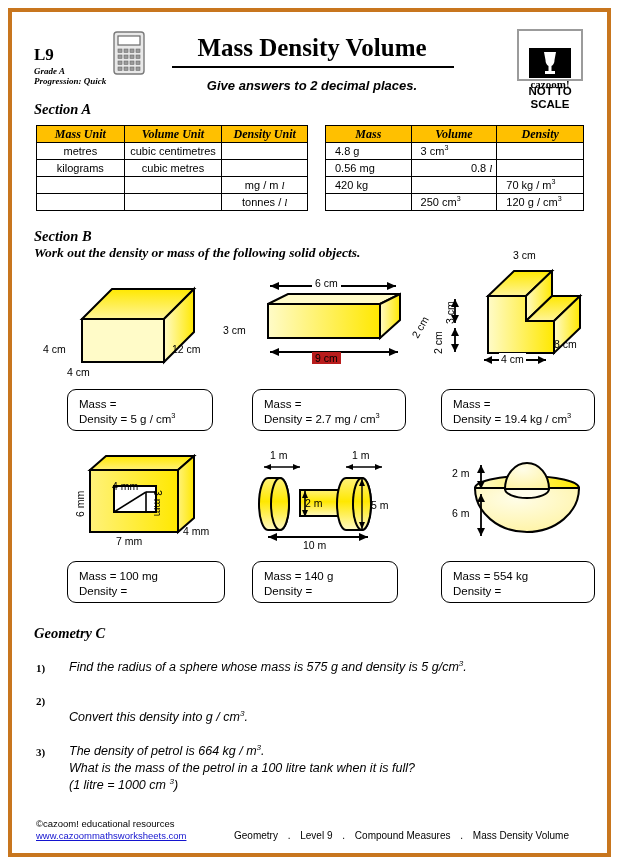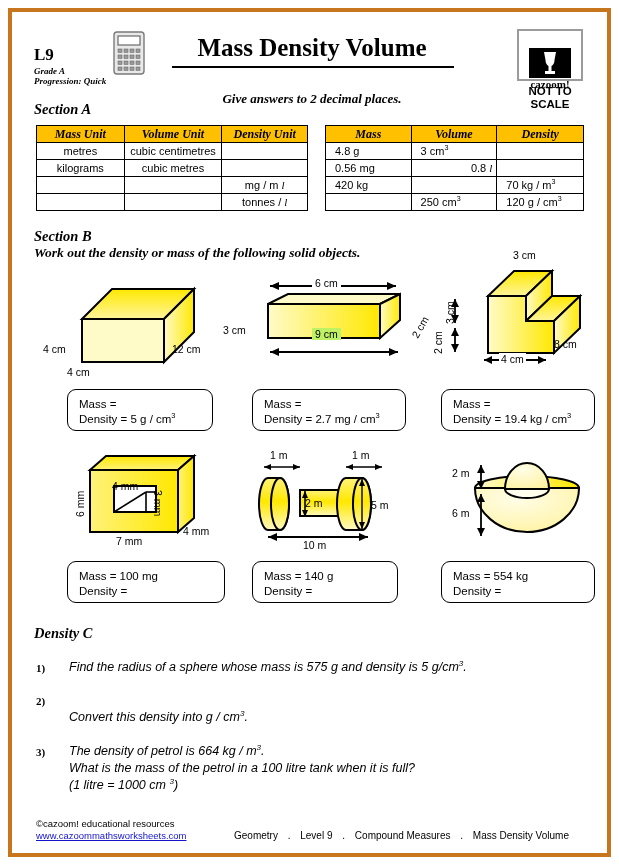--- a/index.html
+++ b/index.html
@@ -26,22 +26,22 @@
 
   .calc { position:absolute; left:101px; top:19px; width:32px; height:44px; }
 
   .title {
     position:absolute; left:150px; top:22px; width:300px; text-align:center;
     font-family:"Liberation Serif", serif; font-weight:bold; font-size:25px;
     letter-spacing:0px; color:#000;
   }
   .title-underline { position:absolute; left:160px; top:54px; width:282px; height:2px; background:#000; }
   .subtitle {
-    position:absolute; left:130px; top:79px; width:340px; text-align:center;
-    font-family:Liberation Serif, serif; font-style:italic; font-weight:bold; font-size:13px;
+    position:absolute; left:130px; top:66px; width:340px; text-align:center;
+    font-family:Liberation Sans, sans-serif; font-style:italic; font-weight:bold; font-size:13px;
   }
 
   .logo-box {
     position:absolute; left:505px; top:17px; width:66px; height:52px;
     border:2px solid #9b9b9b; background:#fff;
     display:flex; align-items:center; justify-content:center;
   }
   .logo-inner { width:56px; height:44px; position:relative;margin-top:30px; }
   .logo-black { position:absolute; left:7px; top:0px; width:42px; height:30px; background:#000; }
   .logo-vase { position:absolute; left:20px; top:3px; width:16px; height:24px; }
@@ -256,21 +256,21 @@
     <polygon points="22,12 31,8 31,16" fill="#000"></polygon>
         <polygon points="148,12 139,8 139,16" fill="#000"></polygon>
   </svg>
   <svg style="position:absolute;left:236px;top:330px" width="170" height="20">
     <line x1="22" y1="10" x2="150" y2="10" stroke="#000" stroke-width="1.8"></line>
     <polygon points="22,10 31,6 31,14" fill="#000"></polygon>
         <polygon points="150,10 141,6 141,14" fill="#000"></polygon>
   </svg>
   <div class="lbl" style="left:300px;top:265px;background:#fff;padding:0 3px">6 cm</div>
   <div class="lbl" style="left:211px;top:312px">3 cm</div>
-  <div class="lbl" style="left:300px;top:316px;background:#bef264;padding:0 3px">9 cm</div>
+  <div class="lbl" style="left:300px;top:340px;background:#b91c1c;padding:0 3px">9 cm</div>
   <div class="lbl lbl-v" style="left:397px;top:322px;transform:rotate(-60deg)">2 cm</div>
 
   <svg style="position:absolute;left:450px;top:254px" width="125" height="98" viewBox="0 0 125 98">
     <defs>
       <linearGradient id="g4" x1="0" y1="0" x2="1" y2="0">
         <stop offset="0%" stop-color="#FFFBC8"></stop>
             <stop offset="100%" stop-color="#FFE800"></stop>
       </linearGradient>
       <linearGradient id="g5" x1="0" y1="1" x2="0" y2="0">
         <stop offset="0%" stop-color="#FFF59A"></stop>
@@ -421,21 +421,21 @@
   </div>
   <div class="ansbox" style="left:240px;top:549px;width:146px;height:42px">
     <div>Mass = 140 g</div>
     <div>Density =</div>
   </div>
   <div class="ansbox" style="left:429px;top:549px;width:154px;height:42px">
     <div>Mass = 554 kg</div>
     <div>Density =</div>
   </div>
 
-  <div class="section-label" style="position:absolute;left:22px;top:613px;">Density C</div>
+  <div class="section-label" style="position:absolute;left:22px;top:613px;">Geometry C</div>
 
   <div class="qnum" style="left:24px;top:650px">1)</div>
   <div class="qtxt" style="left:57px;top:647px">Find the radius of a sphere whose mass is 575 g and density is 5 g/cm<sup>3</sup>.</div>
 
   <div class="qnum" style="left:24px;top:683px">2)</div>
   <div class="qtxt" style="left:57px;top:697px">Convert this density into g / cm<sup>3</sup>.</div>
 
   <div class="qnum" style="left:24px;top:734px">3)</div>
   <div class="qtxt" style="left:57px;top:731px">The density of petrol is 664 kg / m<sup>3</sup>.</div>
   <div class="qtxt" style="left:57px;top:748px">What is the mass of the petrol in a 100 litre tank when it is full?</div>

